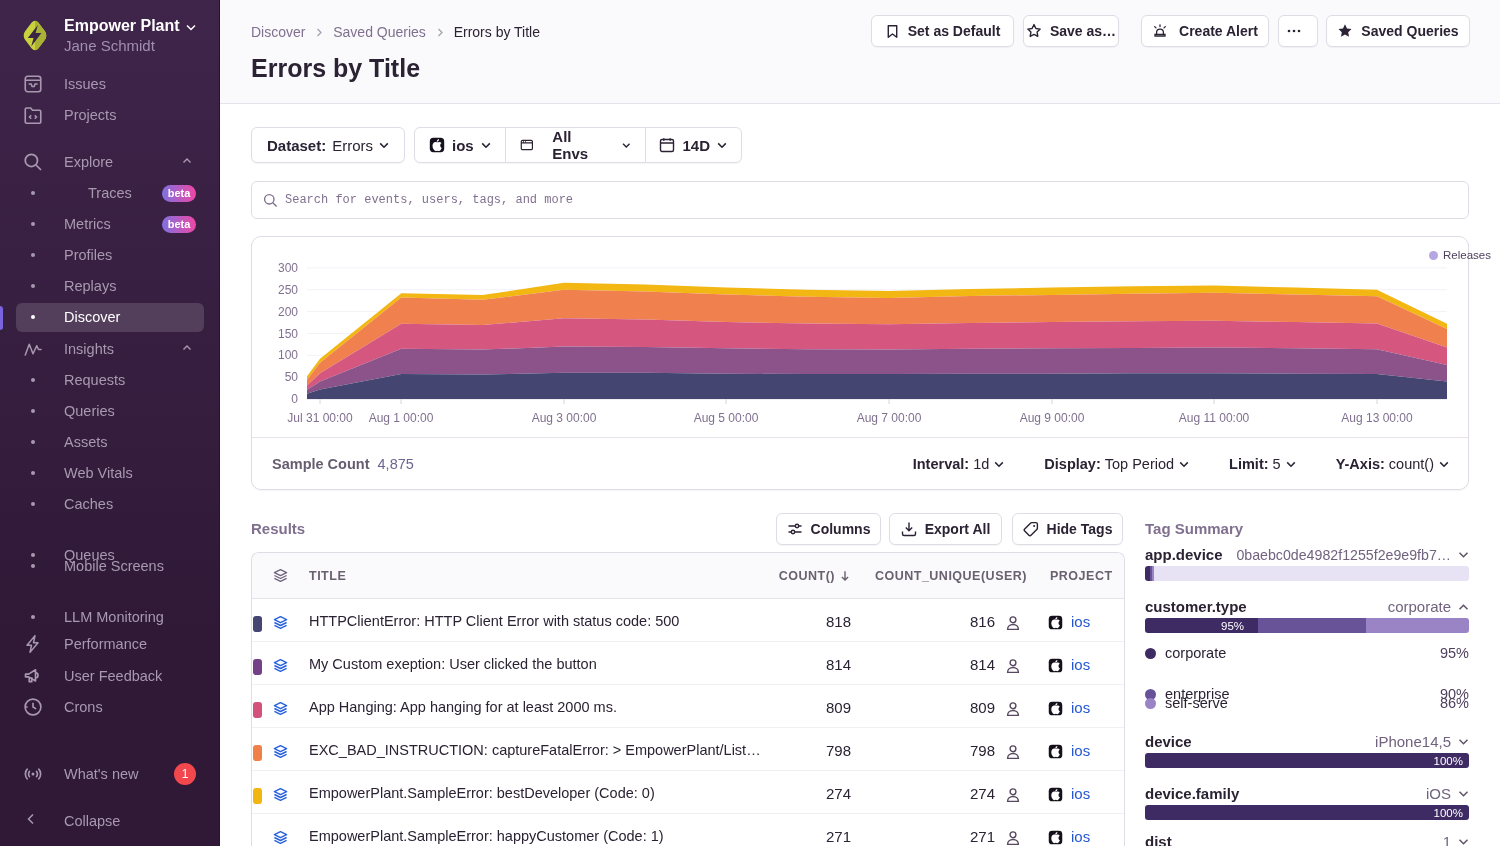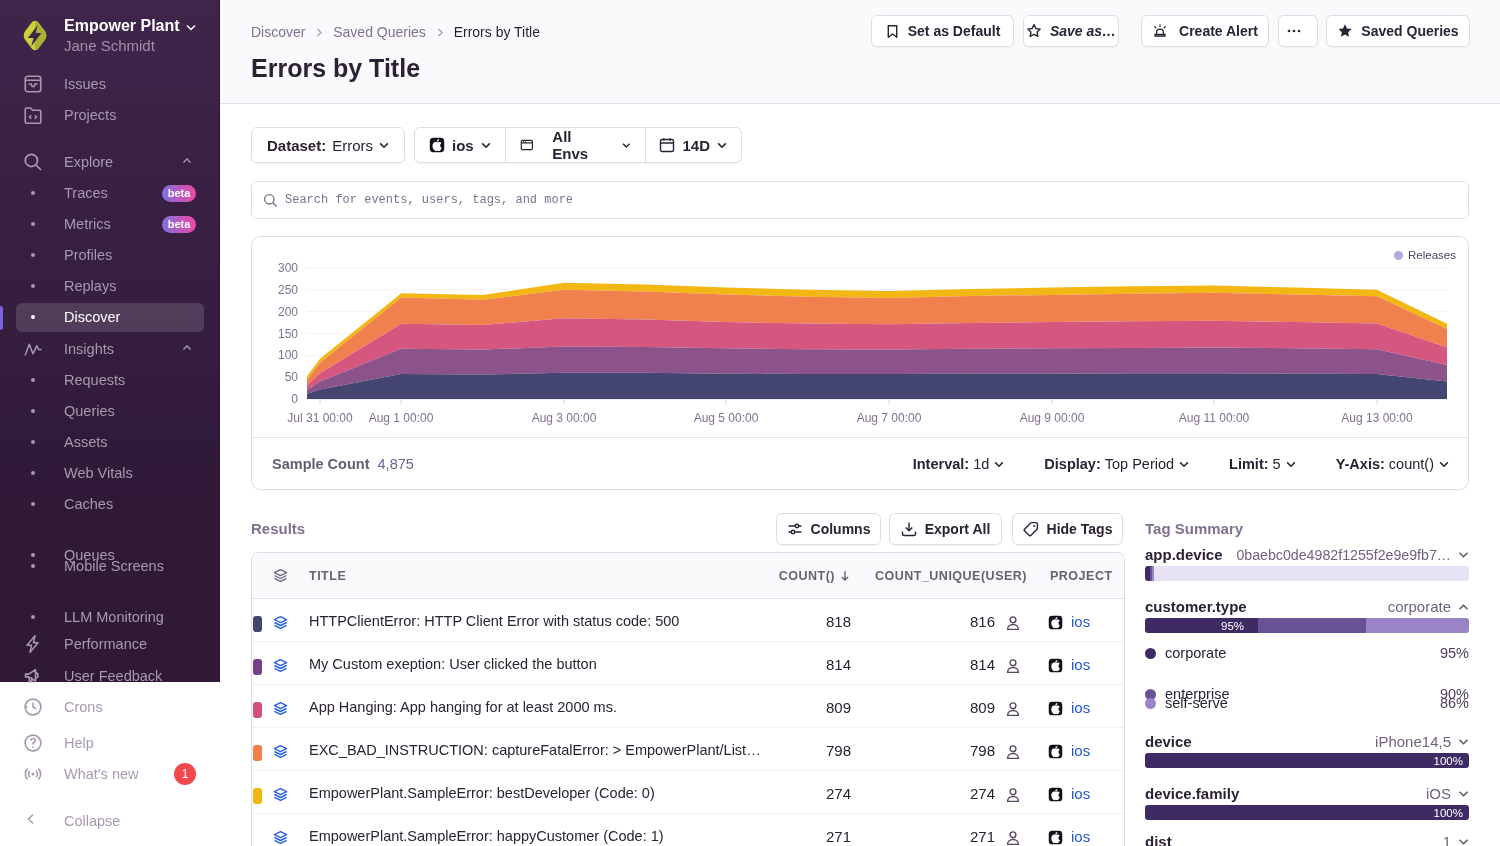--- a/index.html
+++ b/index.html
@@ -1,19 +1,19 @@
 <!DOCTYPE html>
 <html><head><meta charset="utf-8">
 <style>
 * { margin:0; padding:0; box-sizing:border-box; }
 html,body { width:1500px; height:846px; overflow:hidden; background:#fff;
   font-family:"Liberation Sans", sans-serif; color:#2b2233; }
 .abs { position:absolute; }
 
-#sidebar { position:absolute; left:0; top:0; width:220px; height:682px;
+#sidebar { position:absolute; left:0; top:0; width:220px; height:846px;
   background:linear-gradient(180deg,#3f254a 0%,#2f1937 75%); color:#a899b0; font-size:14.5px; border-right:1.5px solid #241629; }
 .sb-item { position:absolute; left:0; width:220px; height:30px; line-height:30px; white-space:nowrap; }
 .sb-item .ic { position:absolute; left:23px; top:5px; width:20px; height:20px; }
 .sb-item .lbl { position:absolute; left:64px; }
 .sb-dot { position:absolute; left:31px; top:13px; width:4px; height:4px; border-radius:50%; background:#a899b0; }
 .sb-chev { position:absolute; right:28px; top:9px; width:10px; height:10px; }
 .beta { position:absolute; left:162px; top:7px; width:34px; height:17px; border-radius:9px;
   background:linear-gradient(90deg,#8070e0,#ef47a5); color:#fff; font-size:11px; font-weight:700;
   text-align:center; line-height:17px; }
 
@@ -67,21 +67,21 @@
           <path d="m10.4 10.4 4 4"></path>
         </svg>
       </div>
 <div class="lbl" style="color:#a899b0;">Explore</div>
 <svg class="sb-chev" viewBox="0 0 10 10">
         <path d="m1.5 6.5 3.5-3.5 3.5 3.5" stroke="#a899b0" stroke-width="1.4" fill="none"></path>
       </svg>
 </div>
 <div class="sb-item" style="top:178px;">
 <div class="sb-dot"></div>
-<div class="lbl" style="color:#a899b0;">Traces</div>
+<div class="lbl" style="color:#a899b0;margin-left:24px;">Traces</div>
 <div class="beta">beta</div>
 </div>
 <div class="sb-item" style="top:209px;">
 <div class="sb-dot"></div>
 <div class="lbl" style="color:#a899b0;">Metrics</div>
 <div class="beta">beta</div>
 </div>
 <div class="sb-item" style="top:240px;">
 <div class="sb-dot"></div>
 <div class="lbl" style="color:#a899b0;">Profiles</div>
@@ -157,30 +157,20 @@
 <div class="lbl" style="color:#a899b0;">User Feedback</div>
 </div>
 <div class="sb-item" style="top:692px;">
 <div class="ic">
         <svg class="icon" width="20" height="20" viewBox="0 0 16 16" fill="none" stroke="#a899b0" stroke-width="1.3">
           <circle cx="8" cy="8" r="6.3"></circle>
           <path d="M8 4.5V8l2.5 1.5M1.7 8h2"></path>
         </svg>
       </div>
 <div class="lbl" style="color:#a899b0;">Crons</div>
-</div>
-<div class="sb-item" style="top:728px;">
-<div class="ic">
-        <svg class="icon" width="20" height="20" viewBox="0 0 16 16" fill="none" stroke="#a899b0" stroke-width="1.3">
-          <circle cx="8" cy="8" r="6.3"></circle>
-          <path d="M6.2 6.2c0-1 .8-1.8 1.8-1.8s1.8.8 1.8 1.8c0 1-.8 1.4-1.8 1.9v1"></path>
-          <circle cx="8" cy="11.3" r=".7" fill="#a899b0" stroke="none"></circle>
-        </svg>
-      </div>
-<div class="lbl" style="color:#a899b0;">Help</div>
 </div>
 <div class="sb-item" style="top:759px;">
 <div class="ic">
         <svg class="icon" width="20" height="20" viewBox="0 0 16 16" fill="none" stroke="#a899b0" stroke-width="1.3">
           <circle cx="8" cy="8" r="1.2" fill="#a899b0" stroke="none"></circle>
           <path d="M5.5 10.5a3.5 3.5 0 0 1 0-5M10.5 5.5a3.5 3.5 0 0 1 0 5M3.7 12.3a6 6 0 0 1 0-8.6M12.3 3.7a6 6 0 0 1 0 8.6"></path>
         </svg>
       </div>
 <div class="lbl" style="color:#a899b0;">What's new</div>
 <div class="abs" style="left:174px;top:4px;width:22px;height:22px;border-radius:50%;background:#f2484d;color:#fff;font-size:12px;text-align:center;line-height:22px;">1</div>
@@ -206,21 +196,21 @@
         <path d="m4.5 1 3.5 3.5L4.5 8" stroke="#a9a0b2" stroke-width="1.3" fill="none"></path>
       </svg>
 <span style="color:#2b2233;">Errors by Title</span></div>
 <div class="abs" style="left:31px;top:54px;font-size:25px;font-weight:700;letter-spacing:0px;">Errors by Title</div>
 <div class="btn" style="left:651px;top:15px;width:143px;">
       <svg class="icon" width="15" height="15" viewBox="0 0 16 16" fill="none" stroke="#2b2233" stroke-width="1.5">
         <path d="M3.5 1.8h9v12.4L8 10.7l-4.5 3.5z" stroke-linejoin="round"></path>
       </svg>
       <span>Set as Default</span>
     </div>
-<div class="btn" style="left:803px;top:15px;width:96px;font-style:italic;">
+<div class="btn" style="left:803px;top:15px;width:96px;">
       <svg class="icon" width="16" height="16" viewBox="0 0 16 16" fill="none" stroke="#2b2233" stroke-width="1.4">
         <path d="m8 1.6 1.9 3.9 4.3.6-3.1 3 .7 4.3L8 11.4l-3.8 2 .7-4.3-3.1-3 4.3-.6z" stroke-linejoin="round"></path>
       </svg>
       <span>Save as…</span>
     </div>
 <div class="btn" style="left:921px;top:15px;width:128px;gap:11px;">
       <svg class="icon" width="16" height="16" viewBox="0 0 16 16" fill="none" stroke="#2b2233" stroke-width="1.3">
         <path d="M4.6 11.5V9.6a3.4 3.4 0 0 1 6.8 0v1.9"></path>
         <path d="M3 11.5h10v1.6H3zM8 3.6V1.8M4 4.9 2.7 3.6M12 4.9l1.3-1.3" stroke-linecap="round"></path>
       </svg>
@@ -320,21 +310,21 @@
         <line x1="474" y1="162" x2="474" y2="167" stroke="#d8d2de" stroke-width="1"></line>
         <text x="637" y="185" text-anchor="middle" font-size="12" fill="#80708f">Aug 7 00:00</text>
         <line x1="637" y1="162" x2="637" y2="167" stroke="#d8d2de" stroke-width="1"></line>
         <text x="800" y="185" text-anchor="middle" font-size="12" fill="#80708f">Aug 9 00:00</text>
         <line x1="800" y1="162" x2="800" y2="167" stroke="#d8d2de" stroke-width="1"></line>
         <text x="962" y="185" text-anchor="middle" font-size="12" fill="#80708f">Aug 11 00:00</text>
         <line x1="962" y1="162" x2="962" y2="167" stroke="#d8d2de" stroke-width="1"></line>
         <text x="1125" y="185" text-anchor="middle" font-size="12" fill="#80708f">Aug 13 00:00</text>
         <line x1="1125" y1="162" x2="1125" y2="167" stroke="#d8d2de" stroke-width="1"></line>
       </svg></div>
-<div class="abs" style="left:1174px;top:249px;display:flex;align-items:center;gap:5px;justify-content:center;">
+<div class="abs" style="left:1209px;top:249px;display:flex;align-items:center;gap:5px;justify-content:center;">
       <div style="width:9px;height:9px;border-radius:50%;background:#b5a6e2;"></div>
       <span style="font-size:11.5px;color:#4e3f5c;">Releases</span>
     </div>
 <div class="abs" style="left:32px;top:437px;width:1216px;height:52px;border-top:1px solid #e7e1ec;border-radius:0 0 10px 10px;background:#fff;"></div>
 <div class="abs" style="left:52px;top:456px;font-size:14.5px;"><b style="color:#665c70;">Sample Count</b>&nbsp;&nbsp;<span style="color:#6d6592;">4,875</span></div>
 <div class="abs" style="left:620px;top:456px;width:609px;display:flex;justify-content:flex-end;gap:40px;font-size:14.5px;align-items:center;">
 <span style="display:flex;align-items:center;margin-left:40px;"><b>Interval:</b>&nbsp;1d<svg class="icon" width="10" height="7" viewBox="0 0 10 7" style="margin-left:5px;">
           <path d="m1.2 1.4 3.8 3.8 3.8-3.8" stroke="#2b2233" stroke-width="1.5" fill="none"></path>
         </svg></span>
 <span style="display:flex;align-items:center;"><b>Display:</b>&nbsp;Top Period<svg class="icon" width="10" height="7" viewBox="0 0 10 7" style="margin-left:5px;">

